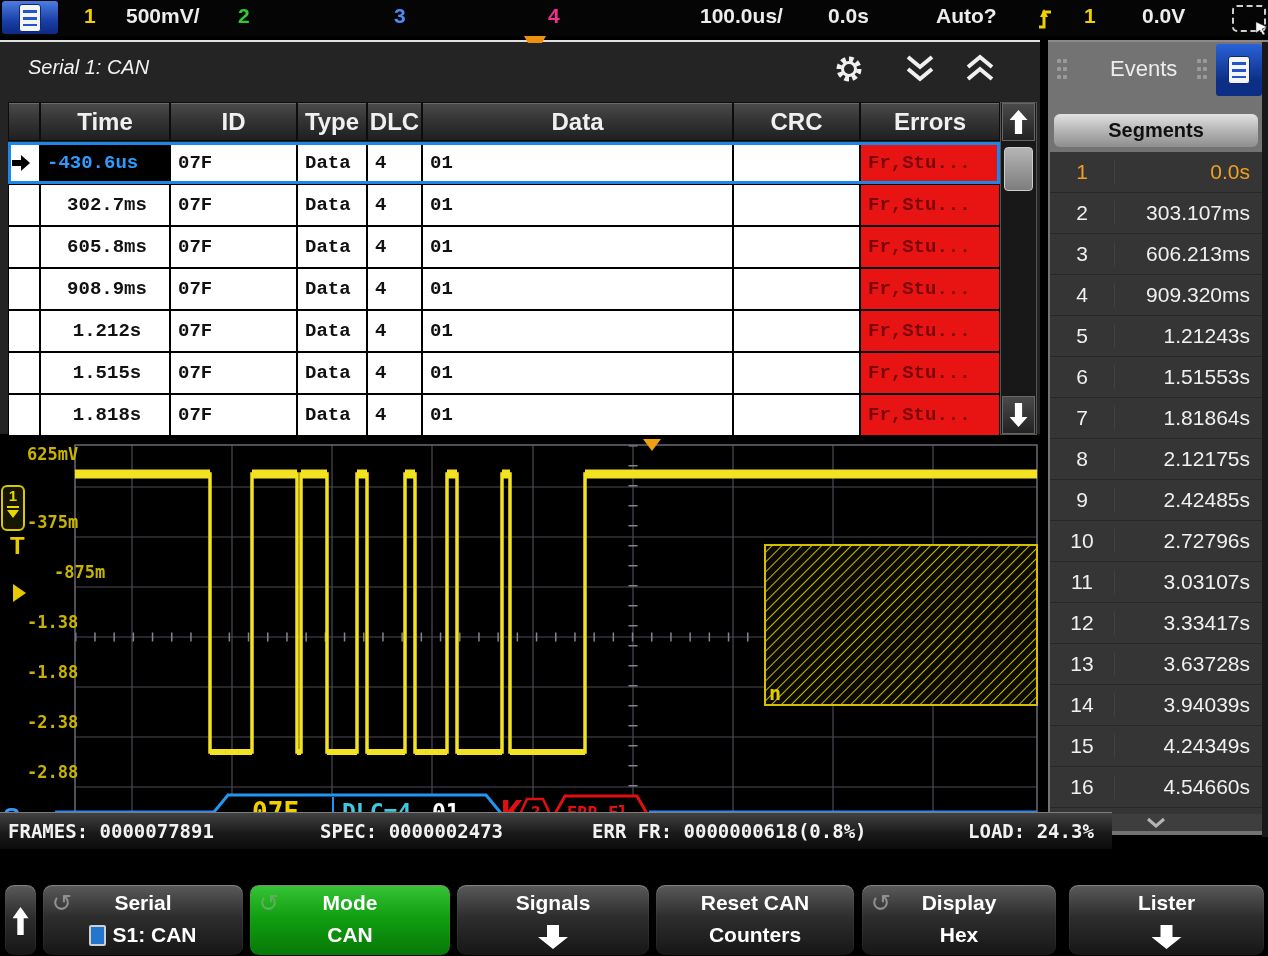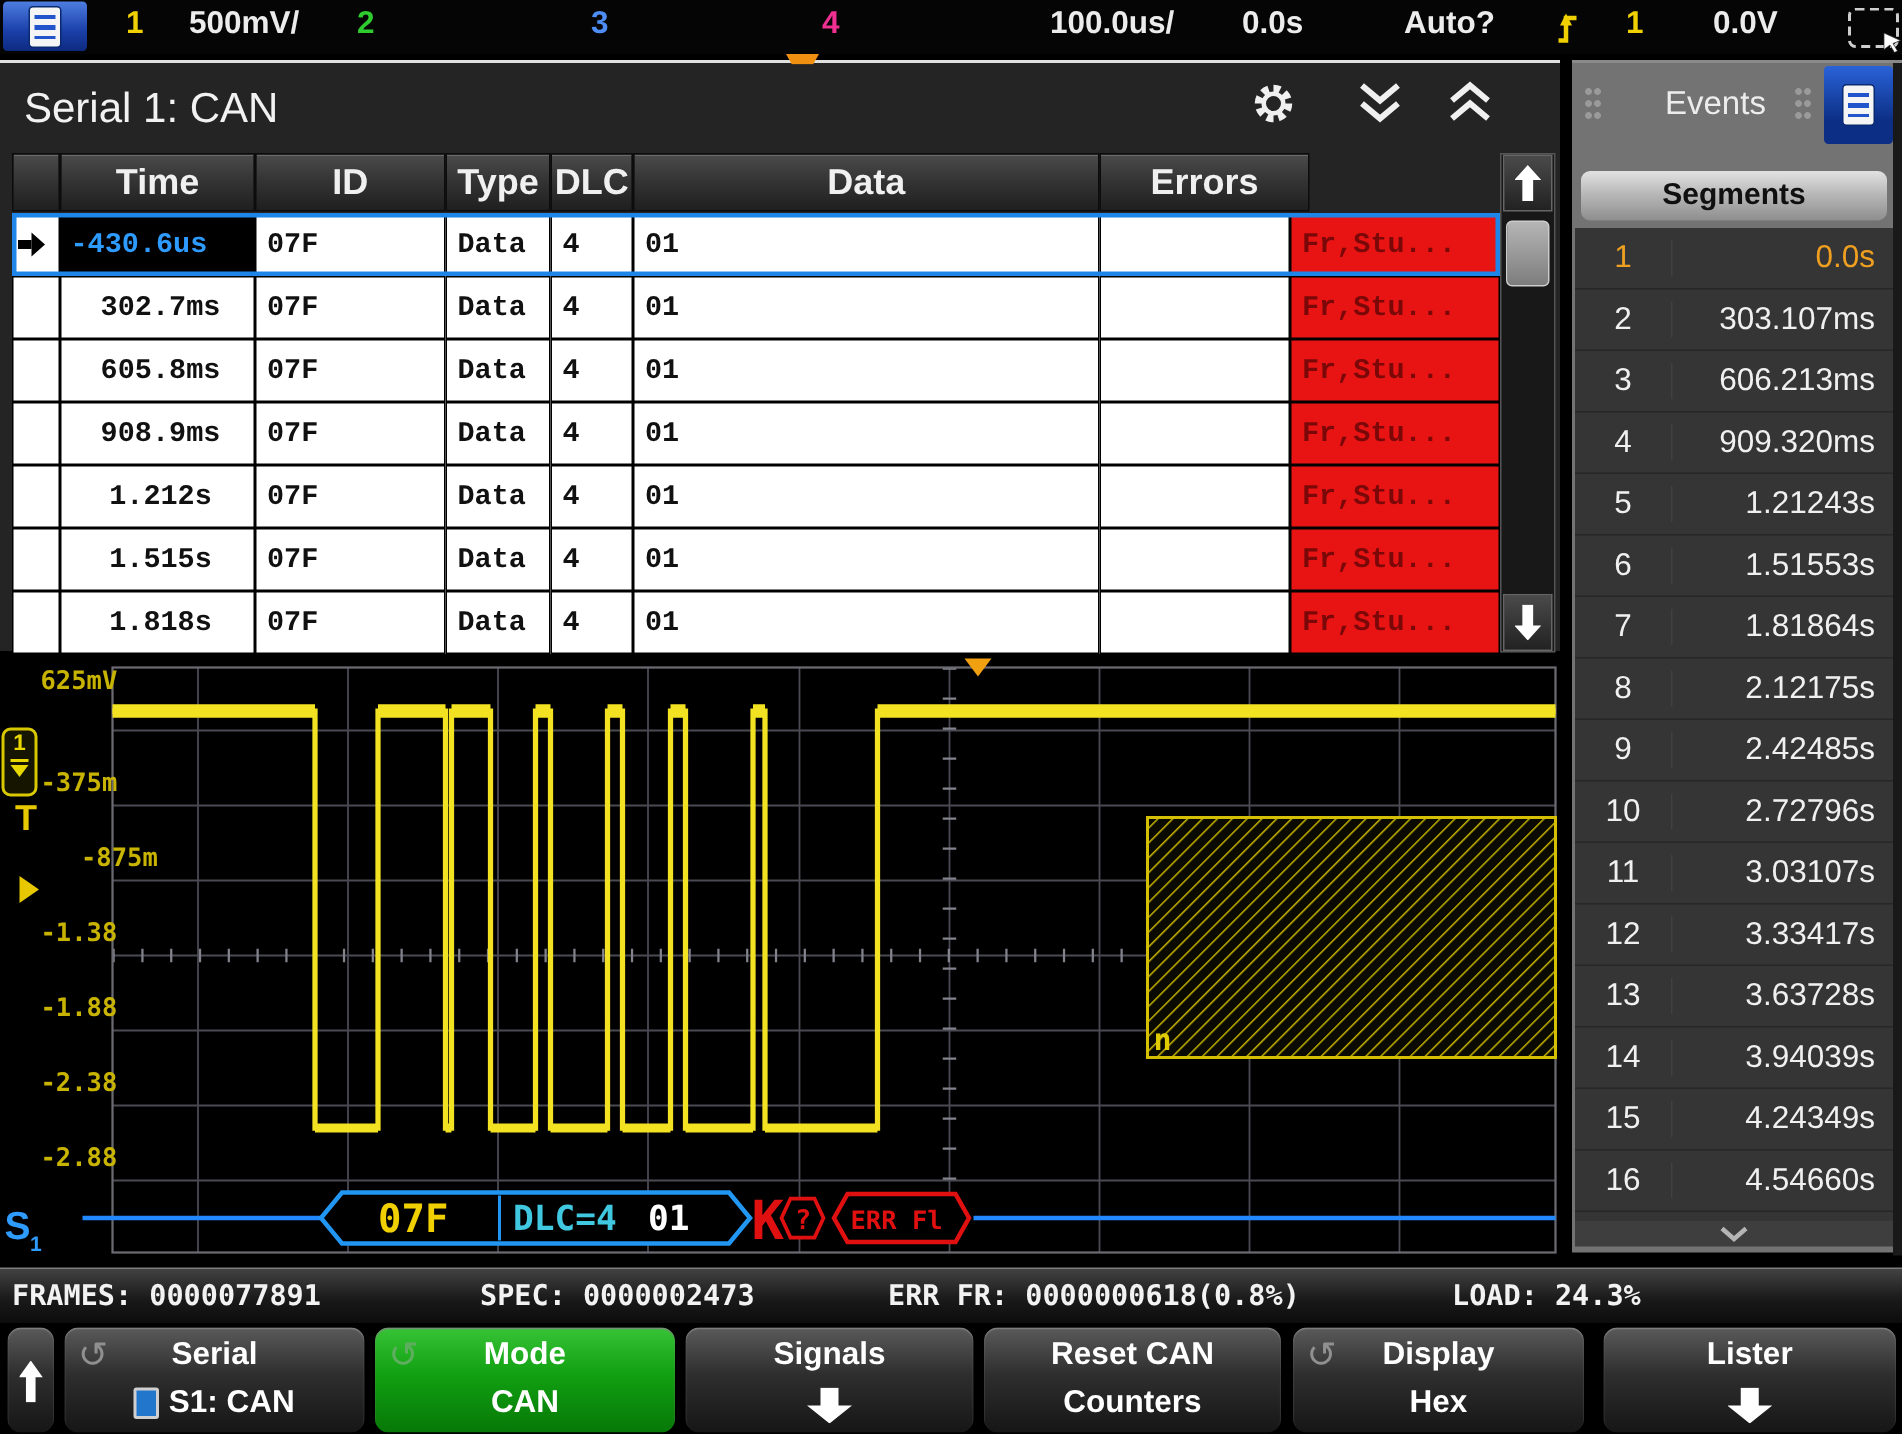--- a/index.html
+++ b/index.html
@@ -15,21 +15,21 @@
   .doc-icon::before{content:"";position:absolute;left:3px;right:3px;top:5px;height:16px;
             background:repeating-linear-gradient(180deg,#2255cc 0 3px,transparent 3px 7px);}
   .tb-txt{position:absolute;top:4px;font-size:21px;font-weight:bold;color:#ececec;white-space:nowrap;}
   .ch1{color:#f0d000;} .ch2{color:#2ecc2e;} .ch3{color:#4d8df5;} .ch4{color:#f03090;}
   .marquee{position:absolute;left:1232px;top:5px;width:30px;height:23px;border:2px dashed #cfcfcf;border-radius:5px;}
   .marquee svg{position:absolute;right:-5px;bottom:-5px;}
 
   
   .lister{position:absolute;left:0;top:40px;width:1040px;height:394px;background:#242424;
           border-top:2px solid #e0e0e0;box-sizing:border-box;}
-  .lister-title{position:absolute;left:16px;top:14px;font-size:28px;color:#f2f2f2;}
+  .lister-title{position:absolute;left:28px;top:14px;font-size:20px;color:#f2f2f2;font-style:italic;}
   .win-icon{position:absolute;top:12px;}
   .hdr-row{position:absolute;left:8px;top:60px;height:39px;display:flex;}
   .hdr{box-sizing:border-box;height:39px;margin-right:0px;border:1px solid #0c0c0c;
        background:linear-gradient(180deg,#4b4b4b,#353535 45%,#1f1f1f);
        box-shadow:inset 0 1px 0 #6a6a6a;color:#f0f0f0;font-size:24px;font-weight:bold;
        display:flex;align-items:center;justify-content:center;}
   .rows{position:absolute;left:8px;top:100px;width:992px;}
   .lrow{position:relative;display:flex;height:42px;}
   .lcell{box-sizing:border-box;height:42px;background:#fff;border:1px solid #000;
          font-family:"Liberation Mono","DejaVu Sans Mono",monospace;font-size:19px;font-weight:bold;color:#111;
@@ -82,21 +82,21 @@
   .gnd-marker{position:absolute;left:1px;top:49px;width:24px;height:46px;border:2px solid #d8c800;border-radius:6px;
               background:#151500;box-sizing:border-box;display:flex;flex-direction:column;align-items:center;}
   .gnd-num{font-size:15px;font-weight:bold;color:#e8d800;line-height:18px;}
   .gnd-bar{width:12px;height:2px;background:#e8d800;margin-top:1px;}
   .gnd-tri{width:0;height:0;border-left:6px solid transparent;border-right:6px solid transparent;border-top:8px solid #e8d800;margin-top:2px;}
   .tlev-label{position:absolute;left:10px;top:96px;font-size:24px;font-weight:bold;color:#e8c800;}
   .tlev-tri{position:absolute;left:13px;top:148px;width:0;height:0;border-top:9px solid transparent;
             border-bottom:9px solid transparent;border-left:13px solid #e8c800;}
 
   
-  .statusbar{position:absolute;left:0;top:845px;width:1268px;height:37px;
+  .statusbar{position:absolute;left:0;top:812px;width:1112px;height:37px;
              background:linear-gradient(180deg,#424242,#1a1a1a 55%,#0c0c0c);border-top:1px solid #7d7d7d;box-sizing:border-box;}
   .st-item{position:absolute;top:7px;font-family:"DejaVu Sans Mono",monospace;font-size:19px;font-weight:bold;color:#f2f2f2;}
 
   
   .softkey{position:absolute;top:884px;height:72px;border-radius:10px;box-sizing:border-box;
            background:linear-gradient(180deg,#5a5a5a,#2e2e2e 45%,#161616);
            box-shadow:inset 0 1px 1px #858585;border:1px solid #000;color:#fff;}
   .softkey.green{background:linear-gradient(180deg,#37c437,#11a011 45%,#077807);}
   .sk-top{position:absolute;left:0;right:0;top:6px;text-align:center;font-size:21px;font-weight:bold;}
   .sk-bottom{position:absolute;left:0;right:0;top:38px;text-align:center;font-size:21px;font-weight:bold;
@@ -155,20 +155,21 @@
       <path d="M6 25 L18 15 L30 25" stroke="#f0f0f0" stroke-width="4" fill="none"></path>
     </svg>
 
     <div class="hdr-row">
         <div class="hdr" style="width: 32px;"></div>
         <div class="hdr" style="width: 130px;">Time</div>
         <div class="hdr" style="width: 127px;">ID</div>
         <div class="hdr" style="width: 70px;">Type</div>
         <div class="hdr" style="width: 55px;">DLC</div>
         <div class="hdr" style="width: 311px;">Data</div>
+        <div class="hdr" style="width: 127px;">CRC</div>
         <div class="hdr" style="width: 140px;">Errors</div>
       </div>
     <div class="rows" id="lister-rows">
         <div class="lrow sel">
           <div class="lcell marker" style="width: 32px; padding-left: 3px;">
             <span class="sel-arrow">
               <span class="sa-stem"></span>
               <span class="sa-head"></span>
             </span>
           </div>

